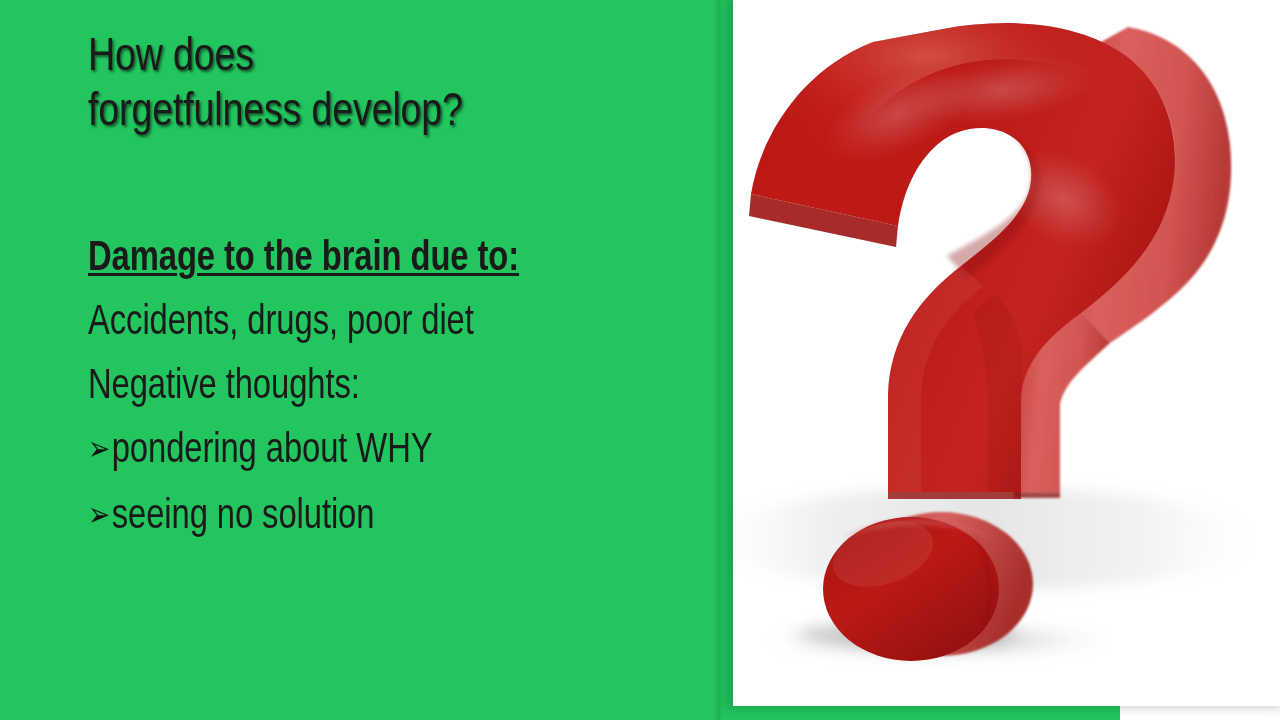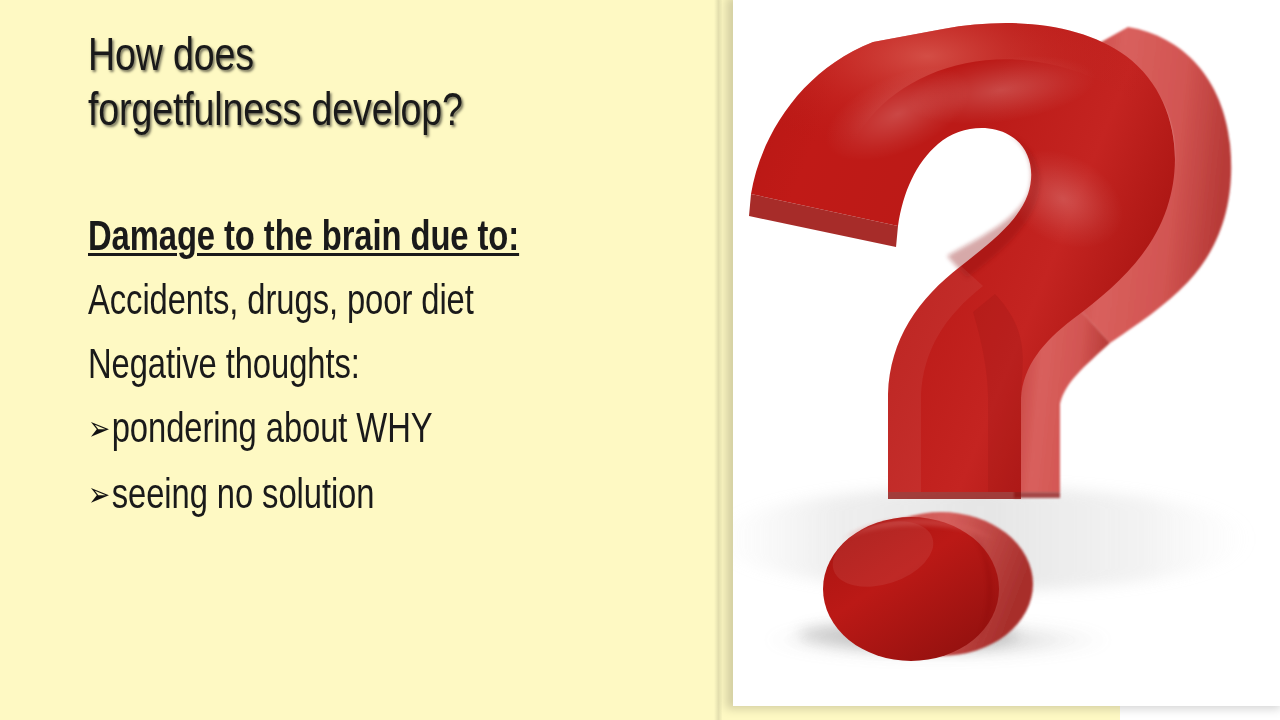--- a/index.html
+++ b/index.html
@@ -13,21 +13,21 @@
     overflow: hidden;
     font-family: "Liberation Sans", sans-serif;
     position: relative;
   }
 
   #slide {
     position: absolute;
     inset: 0;
     width: 1120px;
     height: 720px;
-    background: #fef9c3;
+    background: #22c55e;
   }
 
   
   #text-column {
     position: absolute;
     left: 88px;
     top: 0px;
     width: 560px;
     height: 720px;
   }
@@ -44,21 +44,21 @@
     letter-spacing: -0.2px;
     transform: scaleX(0.80);
     transform-origin: left top;
     white-space: normal;
     text-shadow: 2px 2px 3px rgba(0,0,0,0.55);
   }
 
   #body-block {
     position: absolute;
     left: 0px;
-    top: 204px;
+    top: 224px;
     width: 620px;
   }
 
   .body-line {
     font-size: 42px;
     line-height: 64px;
     color: #1a1a1a;
     font-weight: 400;
     transform: scaleX(0.78);
     transform-origin: left top;

